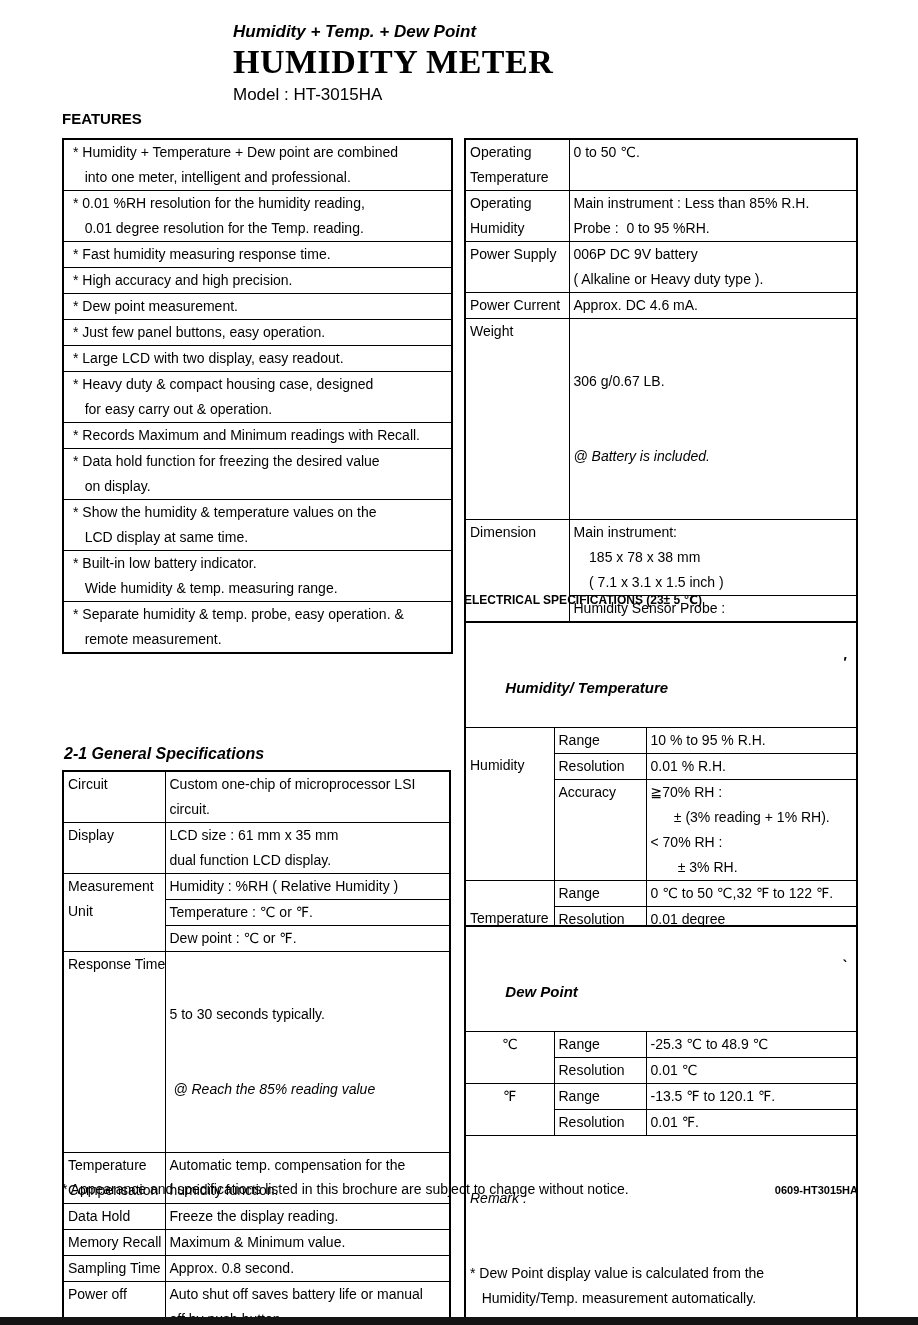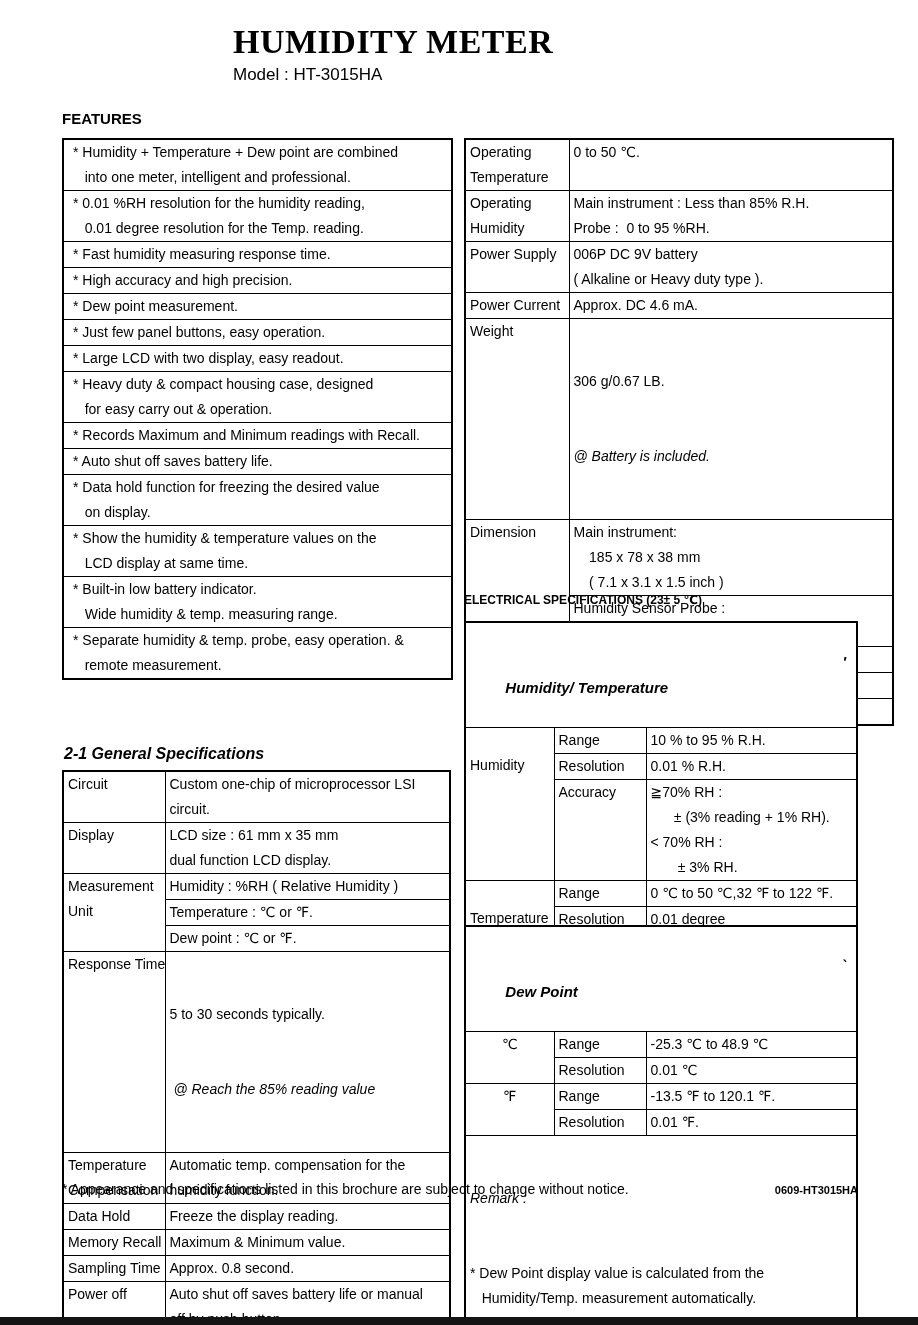--- a/index.html
+++ b/index.html
@@ -22,21 +22,21 @@
   .gen-heading  { position:absolute; left:64px;  top:745px; font-weight:bold; font-style:italic; font-size:16px; }
   .elec-heading { position:absolute; left:464px; top:593px; font-weight:bold; font-size:12px; }
 
   table { border-collapse:collapse; table-layout:fixed; background:#fff; }
   .spec-table { border:2px solid #000; }
   .spec-table td {
     border:1px solid #000; vertical-align:top;
     padding:0 4px; line-height:25px; white-space:pre; overflow:visible;
   }
   .gen-table   { position:absolute; left:62px;  top:770px; width:389px; }
-  .right-table { position:absolute; left:464px; top:138px; width:430px; }
+  .right-table { position:absolute; left:464px; top:138px; width:394px; }
   .ht-table    { position:absolute; left:464px; top:621px; width:394px; }
   .dew-table   { position:absolute; left:464px; top:925px; width:394px; }
 
   .ttl td { font-weight:bold; font-style:italic; font-size:15px; line-height:26px; padding-left:6px; }
   .ttl .mark { float:right; font-weight:bold; margin-right:6px; }
   .note { font-style:italic; }
   .grp  { vertical-align:top; }
   .pad  { padding-top:25px !important; }
   .cdeg { text-align:center; }
   .remark-cell div { line-height:25px; white-space:pre; }
@@ -44,39 +44,39 @@
   .footer-note { position:absolute; left:62px; top:1181px; font-size:14px; }
   .doc-code    { position:absolute; left:766px; top:1184px; width:92px; text-align:right; font-size:11px; font-weight:bold; }
   .bottom-bar  { position:absolute; left:0; top:1317px; width:918px; height:8px; background:#141414; }
 </style>
 </head>
 <body>
 
 <div class="page">
 
   <div class="hdr">
+    <div class="tagline">Humidity + Temp. + Dew Point</div>
     <div class="title">HUMIDITY METER</div>
     <div class="model">Model : HT-3015HA</div>
   </div>
 
   <div class="features-heading">FEATURES</div>
   <div class="features-box">
     <div class="feat">* Humidity + Temperature + Dew point are combined
    into one meter, intelligent and professional.</div>
     <div class="feat">* 0.01 %RH resolution for the humidity reading,
    0.01 degree resolution for the Temp. reading.</div>
     <div class="feat">* Fast humidity measuring response time.</div>
     <div class="feat">* High accuracy and high precision.</div>
     <div class="feat">* Dew point measurement.</div>
     <div class="feat">* Just few panel buttons, easy operation.</div>
     <div class="feat">* Large LCD with two display, easy readout.</div>
     <div class="feat">* Heavy duty &amp; compact housing case, designed
    for easy carry out &amp; operation.</div>
     <div class="feat">* Records Maximum and Minimum readings with Recall.</div>
-    <div class="feat">* Auto shut off saves battery life.</div>
     <div class="feat">* Data hold function for freezing the desired value
    on display.</div>
     <div class="feat">* Show the humidity &amp; temperature values on the
    LCD display at same time.</div>
     <div class="feat">* Built-in low battery indicator.
    Wide humidity &amp; temp. measuring range.</div>
     <div class="feat">* Separate humidity &amp; temp. probe, easy operation. &amp;
    remote measurement.</div>
   </div>
 

